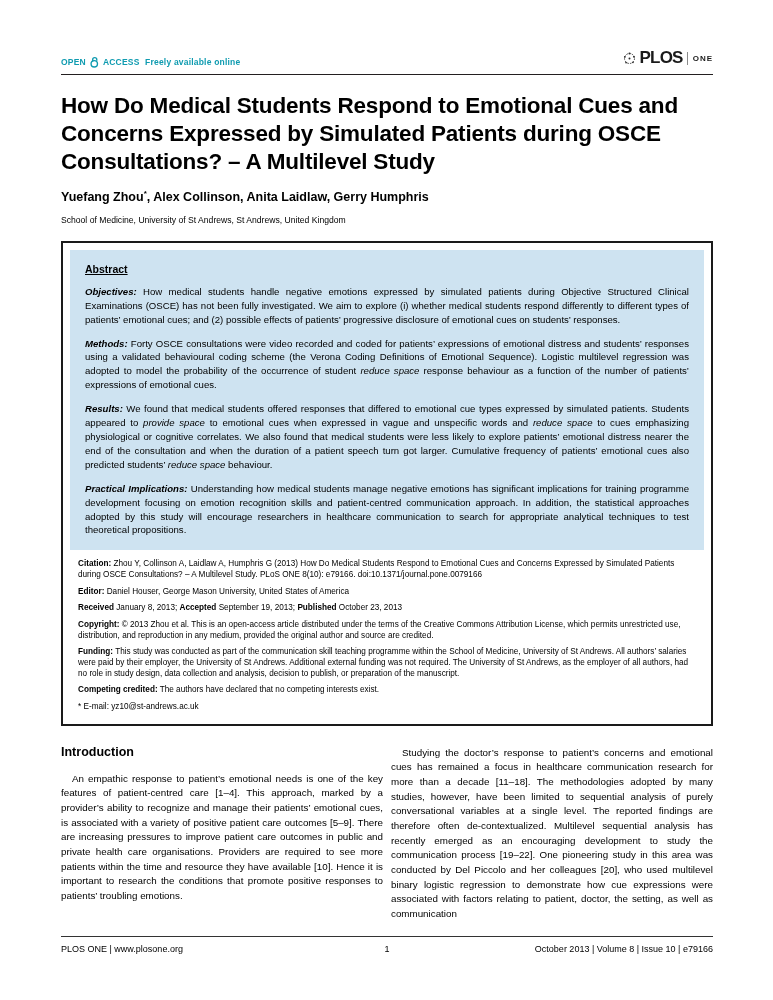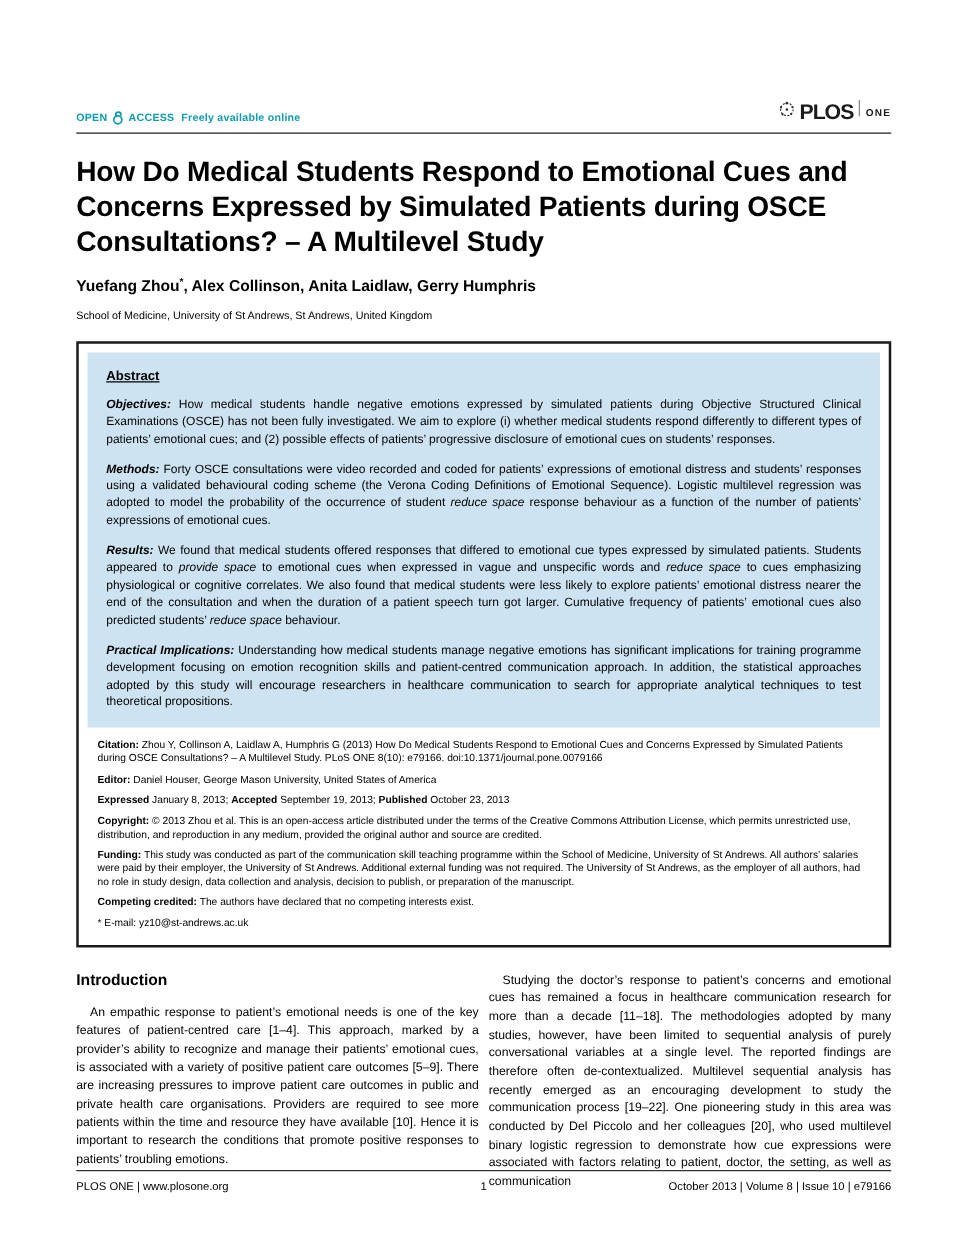--- a/index.html
+++ b/index.html
@@ -6,21 +6,21 @@
   .page {
     position:relative; width:773px; height:1000px; margin:0 auto;
     background:#ffffff; color:#000;
     font-family:"Liberation Sans","DejaVu Sans",sans-serif;
     box-sizing:border-box; padding:48px 60px 0 61px; overflow:hidden;
   }
   
   .header { display:flex; justify-content:space-between; align-items:flex-end; }
   .oa-line { display:flex; align-items:center; gap:3px; color:#0f9bb0; font-size:8.5px; font-weight:bold; letter-spacing:0.2px;text-align:right; }
   .oa-line .word { white-space:pre; }
-  .plos-logo { display:flex; align-items:flex-start;margin-top:32px; }
+  .plos-logo { display:flex; align-items:center; }
   .plos-name { font-size:17px; font-weight:bold; letter-spacing:-0.8px; color:#1a1a1a; }
   .logo-divider { width:1px; height:13px; background:#8a8a8a; margin:0 5px 0 4px; }
   .plos-one { font-size:8px; font-weight:bold; letter-spacing:1px; color:#1a1a1a; align-self:center; }
   .header-rule { border:0; border-top:1.6px solid #231f20; margin:6px 0 0 0; }
 
   
   h1.title { font-size:22.5px; line-height:1.24; margin:17px 0 0 0; letter-spacing:-0.2px; font-weight:bold; }
   .authors { margin-top:13px; font-size:12.5px; font-weight:bold; }
   .authors sup { font-size:8px; }
   .affiliation { margin-top:11px; font-size:8.6px; }
@@ -102,21 +102,21 @@
       <p class="abs-p"><span class="lead">Methods:</span><span> Forty OSCE consultations were video recorded and coded for patients’ expressions of emotional distress and students’ responses using a validated behavioural coding scheme (the Verona Coding Definitions of Emotional Sequence). Logistic multilevel regression was adopted to model the probability of the occurrence of student </span><i>reduce space</i><span> response behaviour as a function of the number of patients’ expressions of emotional cues.</span></p>
 
       <p class="abs-p"><span class="lead">Results:</span><span> We found that medical students offered responses that differed to emotional cue types expressed by simulated patients. Students appeared to </span><i>provide space</i><span> to emotional cues when expressed in vague and unspecific words and </span><i>reduce space</i><span> to cues emphasizing physiological or cognitive correlates. We also found that medical students were less likely to explore patients’ emotional distress nearer the end of the consultation and when the duration of a patient speech turn got larger. Cumulative frequency of patients’ emotional cues also predicted students’ </span><i>reduce space</i><span> behaviour.</span></p>
 
       <p class="abs-p"><span class="lead">Practical Implications:</span><span> Understanding how medical students manage negative emotions has significant implications for training programme development focusing on emotion recognition skills and patient-centred communication approach. In addition, the statistical approaches adopted by this study will encourage researchers in healthcare communication to search for appropriate analytical techniques to test theoretical propositions.</span></p>
     </div>
 
     <div class="notes">
       <p class="note"><b>Citation:</b><span> Zhou Y, Collinson A, Laidlaw A, Humphris G (2013) How Do Medical Students Respond to Emotional Cues and Concerns Expressed by Simulated Patients during OSCE Consultations? – A Multilevel Study. PLoS ONE 8(10): e79166. doi:10.1371/journal.pone.0079166</span></p>
       <p class="note"><b>Editor:</b><span> Daniel Houser, George Mason University, United States of America</span></p>
-      <p class="note"><b>Expressed</b><span> January 8, 2013; </span><b>Accepted</b><span> September 19, 2013; </span><b>Published</b><span> October 23, 2013</span></p>
+      <p class="note"><b>Received</b><span> January 8, 2013; </span><b>Accepted</b><span> September 19, 2013; </span><b>Published</b><span> October 23, 2013</span></p>
       <p class="note"><b>Copyright:</b><span> © 2013 Zhou et al. This is an open-access article distributed under the terms of the Creative Commons Attribution License, which permits unrestricted use, distribution, and reproduction in any medium, provided the original author and source are credited.</span></p>
       <p class="note"><b>Funding:</b><span> This study was conducted as part of the communication skill teaching programme within the School of Medicine, University of St Andrews. All authors’ salaries were paid by their employer, the University of St Andrews. Additional external funding was not required. The University of St Andrews, as the employer of all authors, had no role in study design, data collection and analysis, decision to publish, or preparation of the manuscript.</span></p>
       <p class="note"><b>Competing credited:</b><span> The authors have declared that no competing interests exist.</span></p>
       <p class="note">* E-mail: yz10@st-andrews.ac.uk</p>
     </div>
   </div>
 
   <div class="columns">
     <div class="col">
       <h2 class="section">Introduction</h2>

